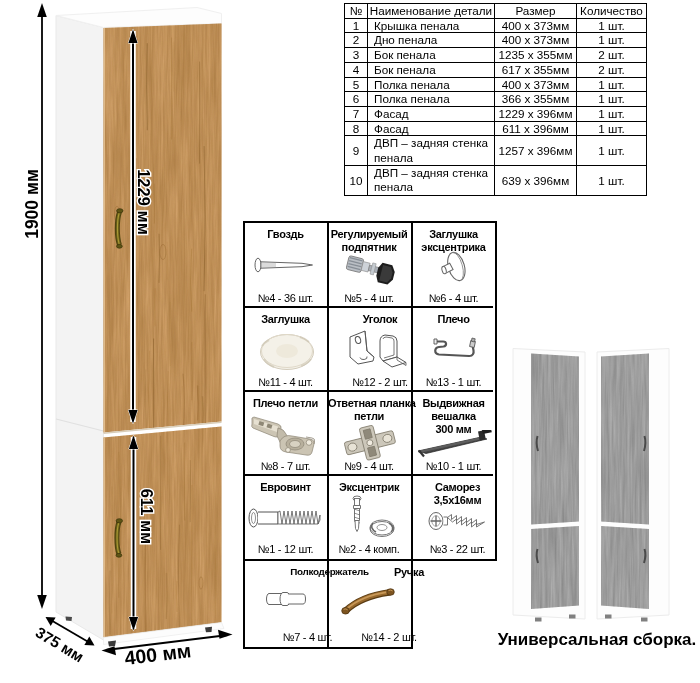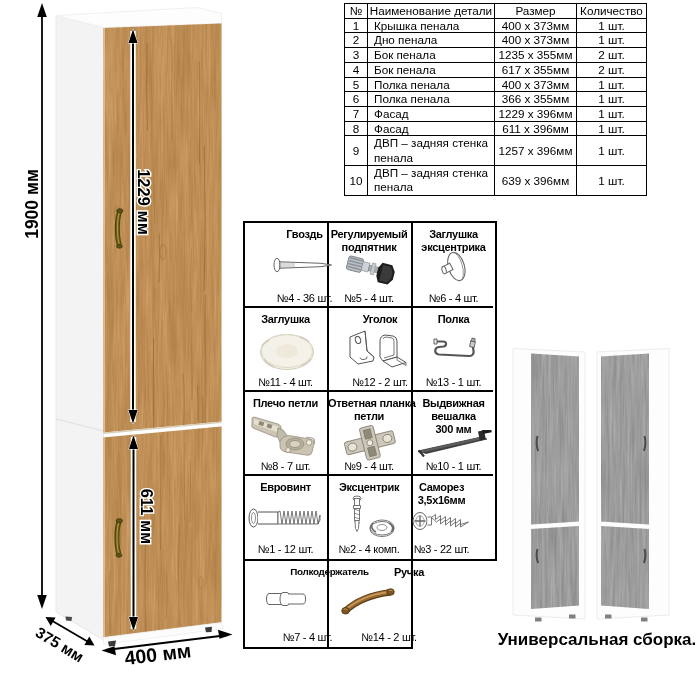--- a/index.html
+++ b/index.html
@@ -257,21 +257,21 @@
 <div class="gline" style="left:327px;top:221px;width:2px;height:426px;"></div>
 
 <div class="gline" style="left:411px;top:221px;width:2px;height:338px;"></div>
 
 <div class="gline" style="left:243px;top:306px;width:250px;height:2px;"></div>
 
 <div class="gline" style="left:243px;top:390px;width:250px;height:2px;"></div>
 
 <div class="gline" style="left:243px;top:474px;width:250px;height:2px;"></div>
 
-<div class="cell" style="left:258px;top:223px;width:93px;height:83px;">
+<div class="cell" style="left:239px;top:223px;width:93px;height:83px;">
       <div class="t">Гвоздь</div>
       <div class="c">№4 - 36 шт.</div>
 <svg class="abs" style="left:15px;top:34px" width="60" height="16" viewBox="0 0 60 16">
 <ellipse cx="4" cy="8" rx="3" ry="6.8" fill="#fff" stroke="#666" stroke-width="1"></ellipse>
 <path d="M7 4.8 L48 6.3 L58.5 8 L48 9.7 L7 11.2 Z" fill="#fff" stroke="#666" stroke-width="1"></path>
 <path d="M9 5 v6 M11 5.1 v5.8 M13 5.2 v5.6 M15 5.3 v5.4 M17 5.4 v5.2 M19 5.5 v5 M21 5.6 v4.8" stroke="#999" stroke-width="0.7"></path>
 </svg>
     </div>
 
 <div class="cell" style="left:328px;top:223px;width:82px;height:83px;">
@@ -325,21 +325,21 @@
 <path d="M17 28.5 a3.5 2.5 0 1 0 7 -1" fill="none" stroke-width="0.9"></path>
 <path d="M37 12 Q37 7 42 6 L50 7 Q54 8 54 12 L54 28 L40 32 L37 28 Z"></path>
 <path d="M40 10 Q40 8.5 43 8 L49 9 Q51 9.5 51 12 L51 26 L41 29" fill="none" stroke-width="0.8"></path>
 <path d="M40 32 L54 28 L63 33.5 L49 38 Z"></path>
 <path d="M54 28 L54 31 L63 36.5 L63 33.5" fill="none" stroke-width="0.8"></path>
 </g>
 </svg>
     </div>
 
 <div class="cell" style="left:412px;top:308px;width:83px;height:82px;">
-      <div class="t">Полка</div>
+      <div class="t">Плечо</div>
       <div class="c">№13 - 1 шт.</div>
 <svg class="abs" style="left:17px;top:27px" width="54" height="30" viewBox="0 0 54 30">
 <path d="M6 6.5 L14 6.5 C18 6.5 18 11 14.5 11.5 L10 12 C5 12.8 5 19 10 19.5 L40 21 C44 21.2 45 18 44.5 15.5 L43.5 10" fill="none" stroke="#555" stroke-width="2.2"></path>
 <path d="M5 4 h3 v5 h-3 Z" fill="#eee" stroke="#555" stroke-width="0.9"></path>
 <path d="M41.8 5.5 l4.6 1 l-1.2 6 l-4.6 -1 Z" fill="#ccc" stroke="#555" stroke-width="0.9"></path>
 <path d="M43 3 l3.2 0.8 l-0.7 3.2 l-3.2 -0.8 Z" fill="#aaa" stroke="#555" stroke-width="0.8"></path>
 </svg>
     </div>
 
 <div class="cell" style="left:245px;top:392px;width:81px;height:82px;">
@@ -413,21 +413,21 @@
 <path d="M8 14 l6 2 m-6 2 l6 2 m-6 2 l6 2 m-6 2 l6 2" stroke-width="0.7"></path>
 <path d="M9 25.5 l4 0 l-0.5 8 l-1.5 3 l-1.5 -3 Z"></path>
 <ellipse cx="36" cy="34" rx="12" ry="7.5"></ellipse>
 <ellipse cx="36" cy="32.5" rx="12" ry="7.5" fill="none"></ellipse>
 <ellipse cx="36" cy="32.5" rx="5" ry="3" fill="none" stroke-width="0.7"></ellipse>
 <path d="M27 28 a11 7 0 0 0 3 9 M45 37 a11 7 0 0 0 -2 -9" fill="none" stroke-width="1.6"></path>
 </g>
 </svg>
     </div>
 
-<div class="cell" style="left:400px;top:476px;width:83px;height:81px;">
+<div class="cell" style="left:416px;top:476px;width:83px;height:81px;">
       <div class="t">Саморез<br>3,5х16мм</div>
       <div class="c">№3 -  22 шт.</div>
 <svg class="abs" style="left:12px;top:35px" width="60" height="20" viewBox="0 0 60 20">
 <ellipse cx="8" cy="10" rx="7" ry="8.5" fill="#fff" stroke="#666" stroke-width="1"></ellipse>
 <ellipse cx="8" cy="10" rx="4.2" ry="5.2" fill="none" stroke="#888" stroke-width="0.7"></ellipse>
 <path d="M8 4.5 v11 M2.5 10 h11" stroke="#666" stroke-width="1.3"></path>
 <path d="M15.5 6 l4 0 l0 8 l-4 0" fill="#fff" stroke="#666" stroke-width="0.9"></path>
 <path d="M19.5 6.5 l4 -3 l0 5 l5 -4 l0 5 l5 -4 l0 5 l5 -4 l0 5 l5 -4 l0 5 l5 -4 l0 5 l8 -2.5 l-8 5 l0 -4 l-5 4 l0 -5 l-5 4 l0 -5 l-5 4 l0 -5 l-5 4 l0 -5 l-4 3 Z" fill="#fff" stroke="#666" stroke-width="0.9" stroke-linejoin="round"></path>
 </svg>
     </div>

